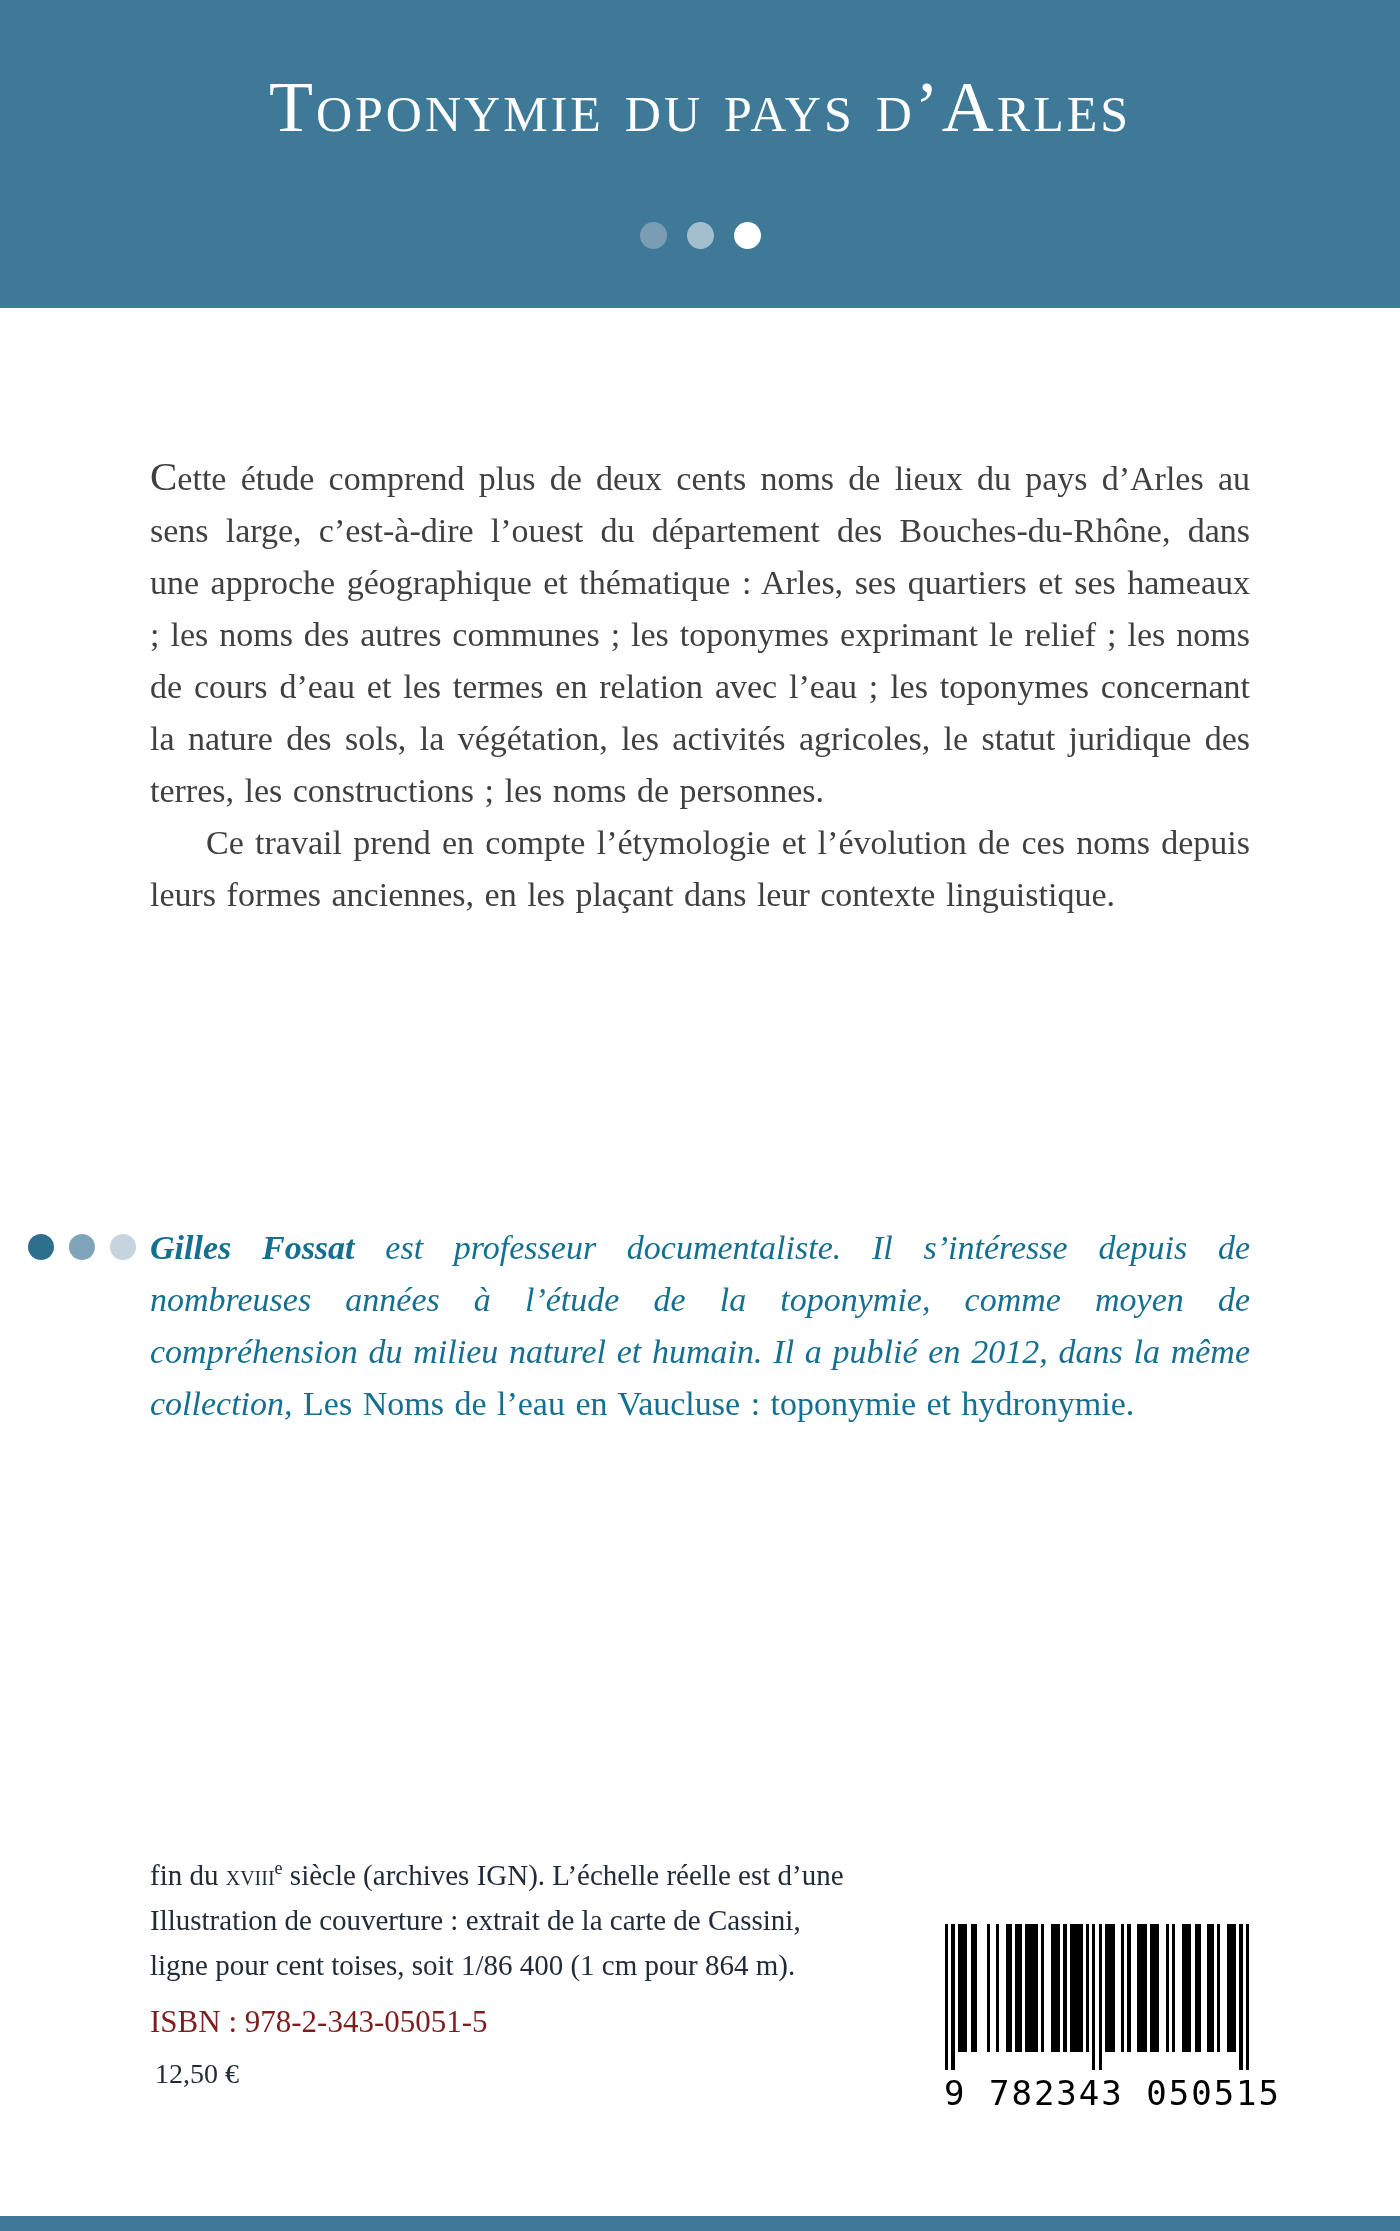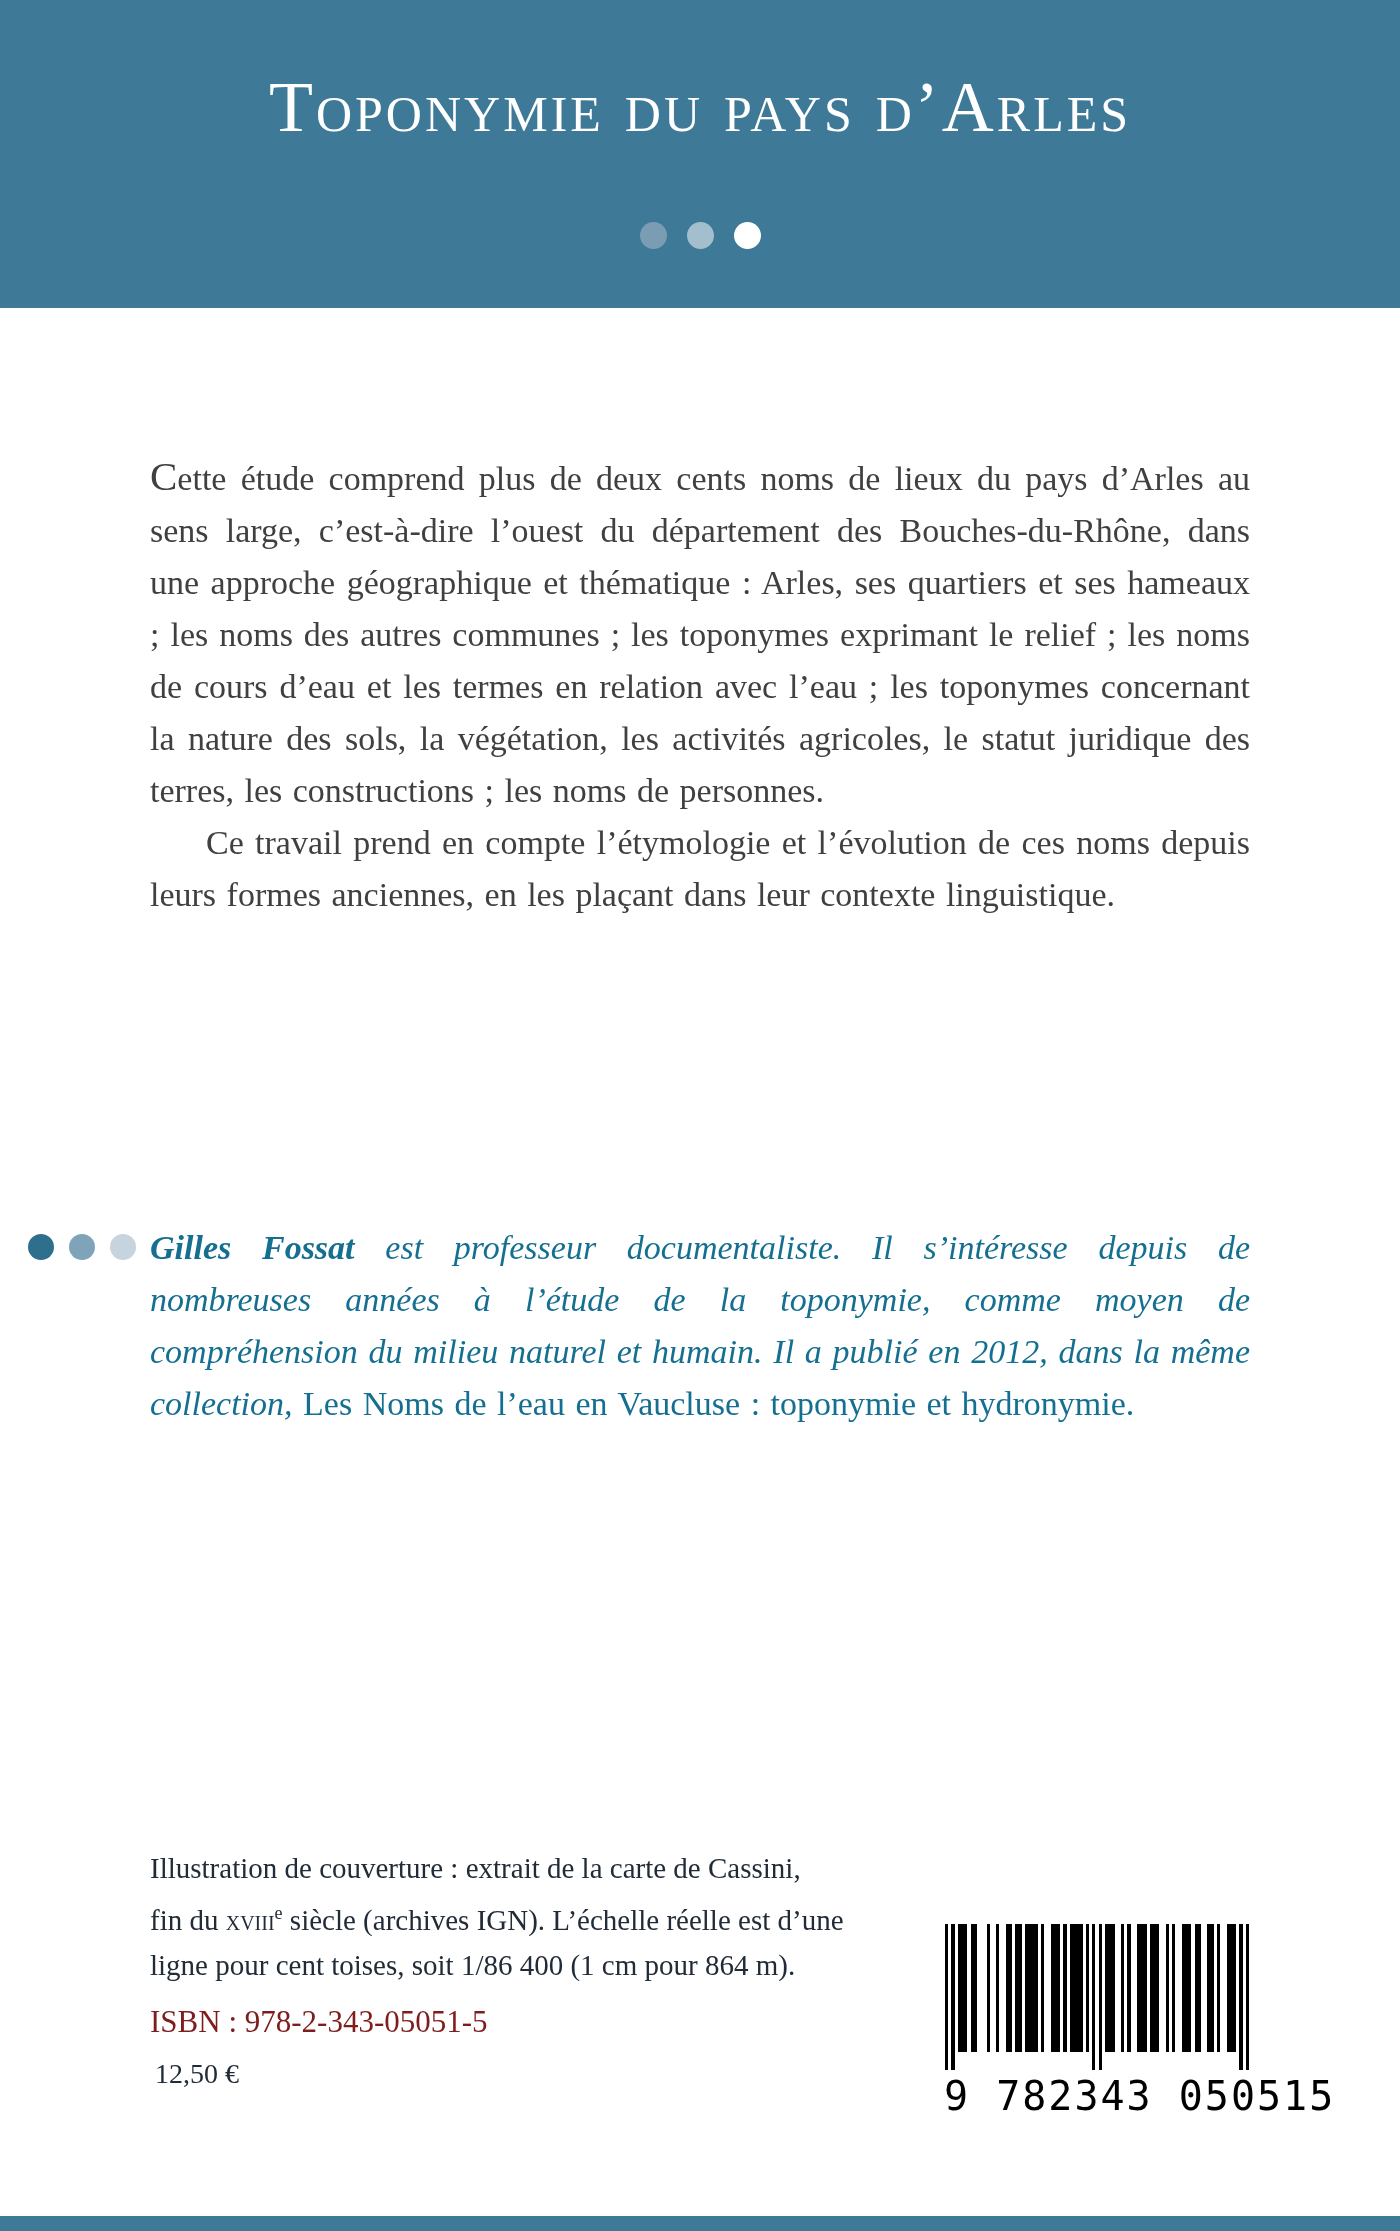--- a/index.html
+++ b/index.html
@@ -51,21 +51,21 @@
     font-size:29px; line-height:45px; color:#222c38;
   }
   .sc { font-variant:small-caps; }
   .credit sup { font-size:18px; }
   .isbn { position:absolute; top:2004px; left:150px; font-size:31px; color:#7f1d1d; }
   .price { position:absolute; top:2058px; left:155px; font-size:28px; color:#222c38; }
 
   .barcode { position:absolute; top:1924px; left:944px; width:306px; text-align:center; }
   .barcode svg { display:block; margin:0 auto; }
   .barcode-digits {
-    font-family:"DejaVu Sans Mono", monospace; font-size:40px; color:#000000;
+    font-family:"DejaVu Sans Mono", monospace; font-size:34px; color:#000000;
     letter-spacing:2px; margin-top:3px; white-space:nowrap;
   }
 
   .bottom-band { position:absolute; bottom:0; left:0; width:100%; height:15px; background:#3e7998; }
 </style>
 </head>
 <body>
 
 <div class="page">
 
@@ -87,22 +87,22 @@
     <div class="author-dots">
       <span class="adot ad1"></span>
       <span class="adot ad2"></span>
       <span class="adot ad3"></span>
     </div>
     <p class="author-text"><span class="author-name">Gilles Fossat</span><span> est professeur documentaliste. Il s’intéresse depuis de nombreuses années à l’étude de la toponymie, comme moyen de compréhension du milieu naturel et humain. Il a publié en 2012, dans la même collection, </span><span class="roman">Les Noms de l’eau en Vaucluse : toponymie et hydronymie.</span></p>
   </section>
 
   <section>
     <div class="credit">
+      <div><span>fin du </span><span class="sc">xviii</span><sup>e</sup><span> siècle (archives IGN). L’échelle réelle est d’une</span></div>
       <div>Illustration de couverture : extrait de la carte de Cassini,</div>
-      <div><span>fin du </span><span class="sc">xviii</span><sup>e</sup><span> siècle (archives IGN). L’échelle réelle est d’une</span></div>
       <div>ligne pour cent toises, soit 1/86 400 (1 cm pour 864 m).</div>
     </div>
 
     <div class="isbn">ISBN : 978-2-343-05051-5</div>
     <div class="price">12,50 €</div>
 
     <div class="barcode">
       <svg id="barcode-svg" width="304" height="146" shape-rendering="crispEdges" viewBox="0 0 304 146">
           <rect x="0.0" y="0" width="3.2" height="146" fill="#000"></rect>
           <rect x="6.4" y="0" width="3.2" height="146" fill="#000"></rect>

